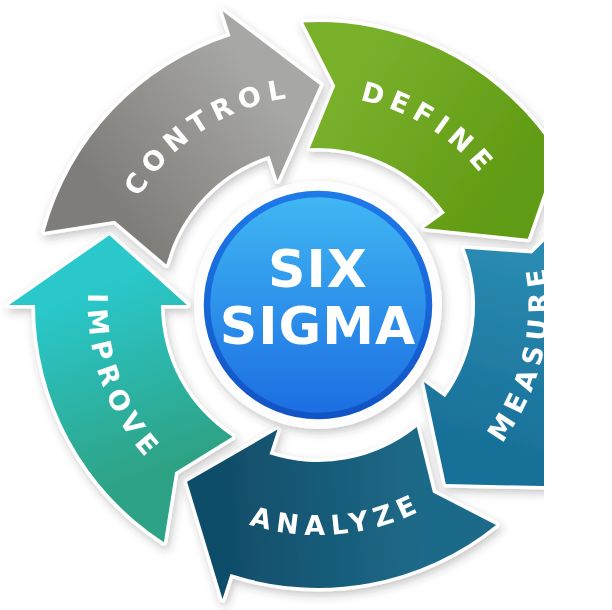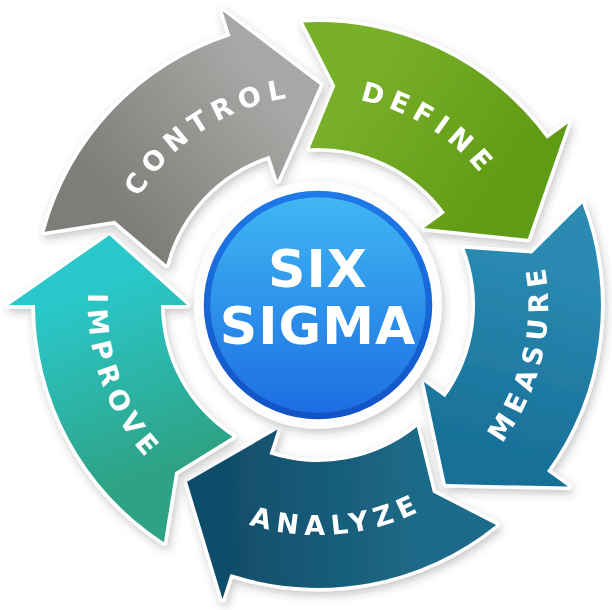--- a/index.html
+++ b/index.html
@@ -1,18 +1,18 @@
 <!DOCTYPE html>
 <html><head>
 <meta charset="utf-8">
 <style>
   html,body{margin:0;padding:0;background:#ffffff;}
   .stage{
     position:relative;
-    width:612px;height:610px;
+    width:544px;height:610px;
     background:#ffffff;
     overflow:hidden;
     font-family:"DejaVu Sans","Liberation Sans",sans-serif;
   }
   svg text{
     font-family:"DejaVu Sans","Liberation Sans",sans-serif;
     font-weight:700;
   }
   .arrow-label{
     font-size:27px;

